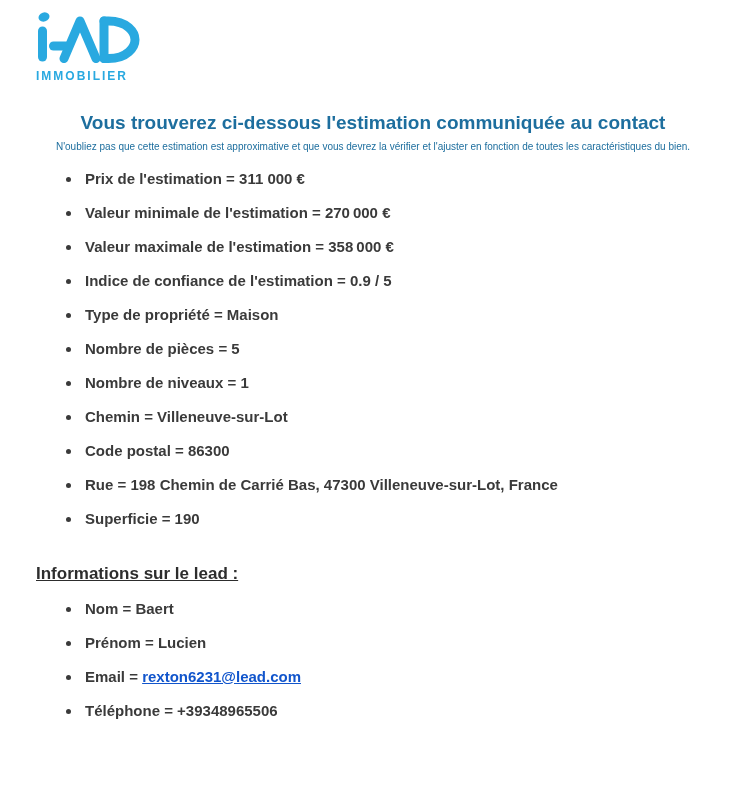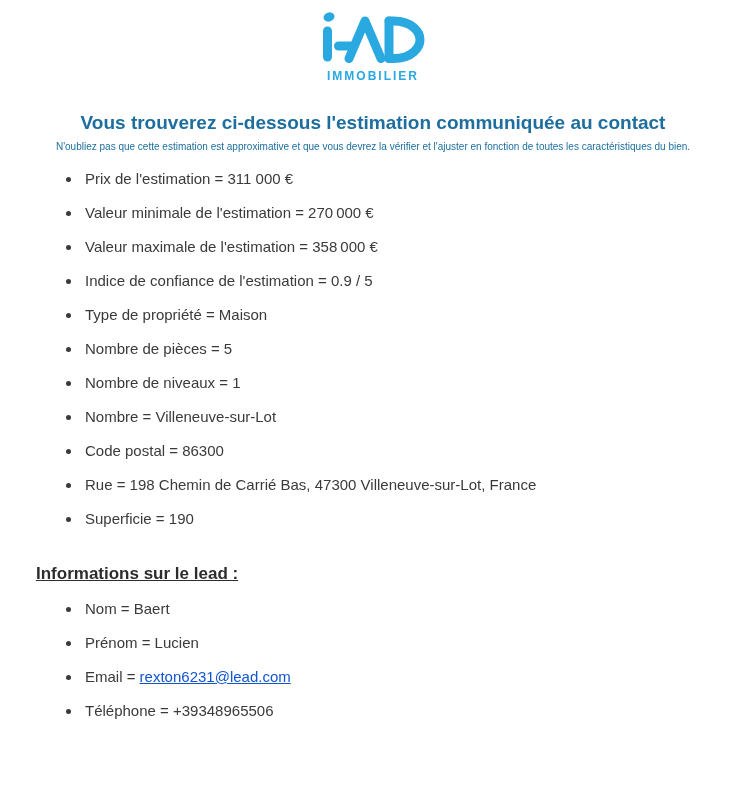--- a/index.html
+++ b/index.html
@@ -10,21 +10,21 @@
   body {
     width: 746px; min-height: 800px;
     font-family: "Liberation Sans", sans-serif;
   }
   .page {
     width: 746px; min-height: 800px;
     padding: 8px 36px 20px 36px;
     background: #ffffff;
   }
   
-  .logo-block { text-align: center; padding-top: 2px; }
+  .logo-block { text-align: left; padding-top: 2px; }
   .logo-sub {
     color: #29A9E0;
     font-weight: bold;
     font-size: 12px;
     letter-spacing: 2px;
     margin-top: 1px;
   }
   
   .intro { margin-top: 28px; text-align: center; color: #1D6E9E; }
   .intro h1 {
@@ -52,20 +52,21 @@
   .section ul {
     margin: 6px 0 0 0;
     padding-left: 46px;
     color: #3A3A3A;
     font-size: 15px;
   }
   .section ul li {
     margin: 16px 0;
     line-height: 1.2;
     padding-left: 3px;
+    font-weight: bold;
   }
   a.email-link {
     color: #1155CC;
     text-decoration: underline;
     cursor: pointer;
   }
 </style>
 </head>
 <body>
 
@@ -97,21 +98,21 @@
 
   <section class="section property-section">
     <ul>
       <li>Prix de l'estimation = 311 000 €</li>
       <li>Valeur minimale de l'estimation = 270 000 €</li>
       <li>Valeur maximale de l'estimation = 358 000 €</li>
       <li>Indice de confiance de l'estimation = 0.9 / 5</li>
       <li>Type de propriété = Maison</li>
       <li>Nombre de pièces = 5</li>
       <li>Nombre de niveaux = 1</li>
-      <li>Nombre = Villeneuve-sur-Lot</li>
+      <li>Chemin = Villeneuve-sur-Lot</li>
       <li>Code postal = 86300</li>
       <li>Rue = 198 Chemin de Carrié Bas, 47300 Villeneuve-sur-Lot, France</li>
       <li>Superficie = 190</li>
     </ul>
   </section>
 
   <section class="section lead-section">
     <h2>Informations sur le lead :</h2>
     <ul>
       <li>

